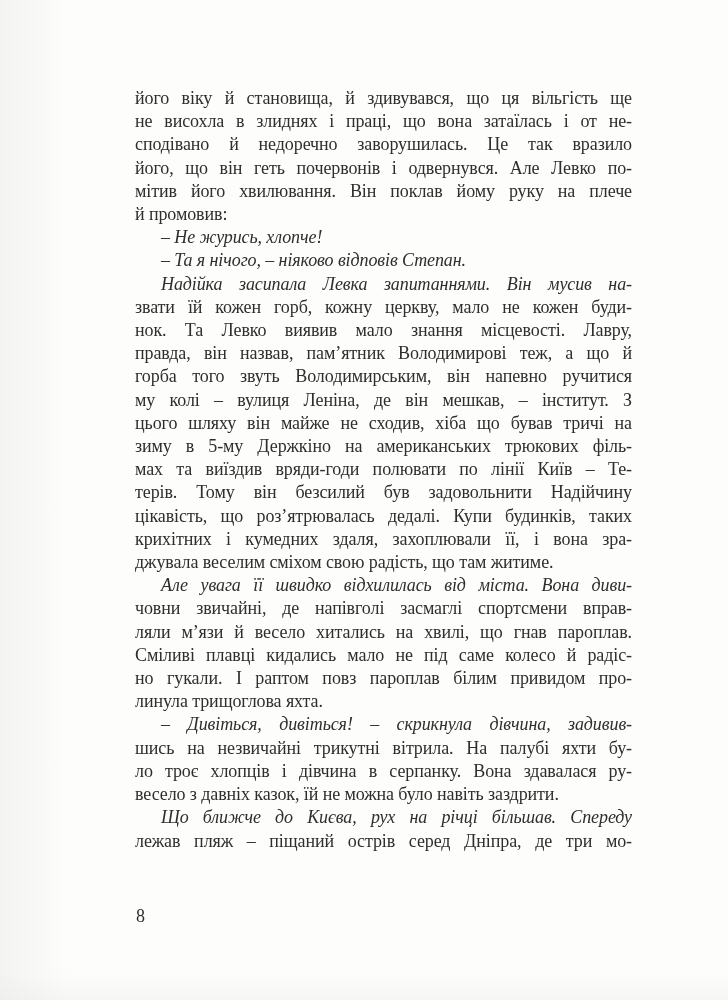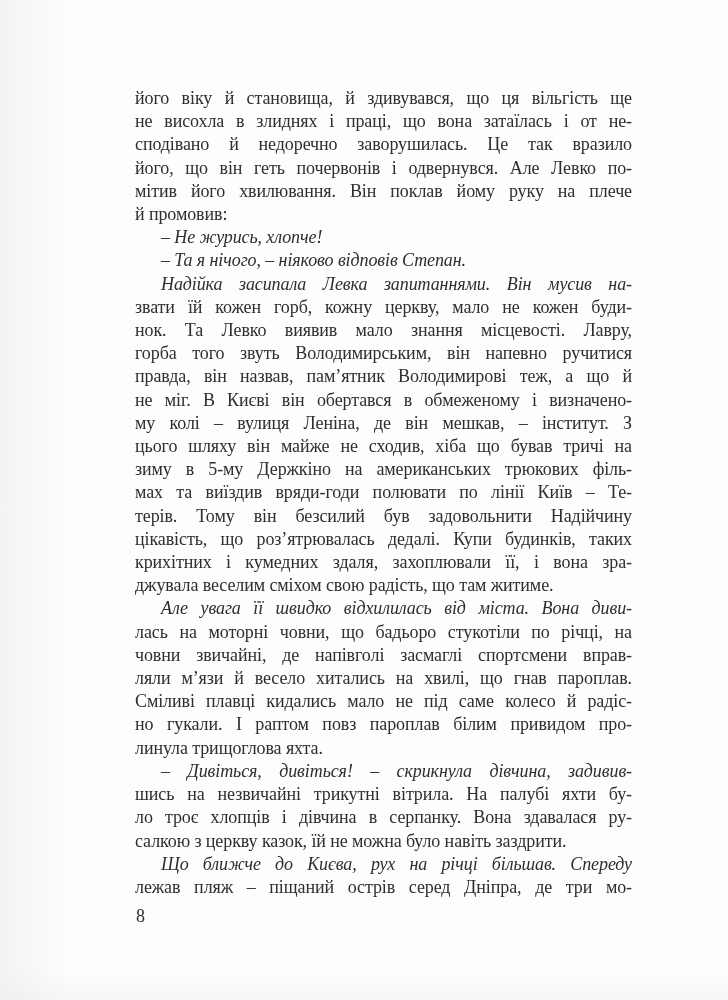--- a/index.html
+++ b/index.html
@@ -63,39 +63,37 @@
       <div class="line">не висохла в злиднях і праці, що вона затаїлась і от не-</div>
       <div class="line">сподівано й недоречно заворушилась. Це так вразило</div>
       <div class="line">його, що він геть почервонів і одвернувся. Але Левко по-</div>
       <div class="line">мітив його хвилювання. Він поклав йому руку на плече</div>
       <div class="line last">й промовив:</div>
       <div class="line indent last">– Не журись, хлопче!</div>
       <div class="line indent last">– Та я нічого, – ніяково відповів Степан.</div>
       <div class="line indent">Надійка засипала Левка запитаннями. Він мусив на-</div>
       <div class="line">звати їй кожен горб, кожну церкву, мало не кожен буди-</div>
       <div class="line">нок. Та Левко виявив мало знання місцевості. Лавру,</div>
+      <div class="line">правда, він назвав, пам’ятник Володимирові теж, а що й</div>
       <div class="line">горба того звуть Володимирським, він напевно ручитися</div>
-      <div class="line">правда, він назвав, пам’ятник Володимирові теж, а що й</div>
-      <div class="line">не міг. В Києві він обертався в обмеженому і визначено-</div>
       <div class="line">му колі – вулиця Леніна, де він мешкав, – інститут. З</div>
       <div class="line">цього шляху він майже не сходив, хіба що бував тричі на</div>
       <div class="line">зиму в 5-му Держкіно на американських трюкових філь-</div>
       <div class="line">мах та виїздив вряди-годи полювати по лінії Київ – Те-</div>
       <div class="line">терів. Тому він безсилий був задовольнити Надійчину</div>
       <div class="line">цікавість, що роз’ятрювалась дедалі. Купи будинків, таких</div>
       <div class="line">крихітних і кумедних здаля, захоплювали її, і вона зра-</div>
       <div class="line last">джувала веселим сміхом свою радість, що там житиме.</div>
       <div class="line indent">Але увага її швидко відхилилась від міста. Вона диви-</div>
-      <div class="line">лась на моторні човни, що бадьоро стукотіли по річці, на</div>
       <div class="line">човни звичайні, де напівголі засмаглі спортсмени вправ-</div>
       <div class="line">ляли м’язи й весело хитались на хвилі, що гнав пароплав.</div>
       <div class="line">Сміливі плавці кидались мало не під саме колесо й радіс-</div>
       <div class="line">но гукали. І раптом повз пароплав білим привидом про-</div>
       <div class="line last">линула трищоглова яхта.</div>
       <div class="line indent">– Дивіться, дивіться! – скрикнула дівчина, задивив-</div>
       <div class="line">шись на незвичайні трикутні вітрила. На палубі яхти бу-</div>
       <div class="line">ло троє хлопців і дівчина в серпанку. Вона здавалася ру-</div>
-      <div class="line last">салкою з церкву казок, їй не можна було навіть заздрити.</div>
+      <div class="line last">весело з давніх казок, їй не можна було навіть заздрити.</div>
       <div class="line indent">Що ближче до Києва, рух на річці більшав. Спереду</div>
       <div class="line">лежав пляж – піщаний острів серед Дніпра, де три мо-</div>
     </div>
   <div class="page-number">8</div>
 </div>
 
 </body></html>

